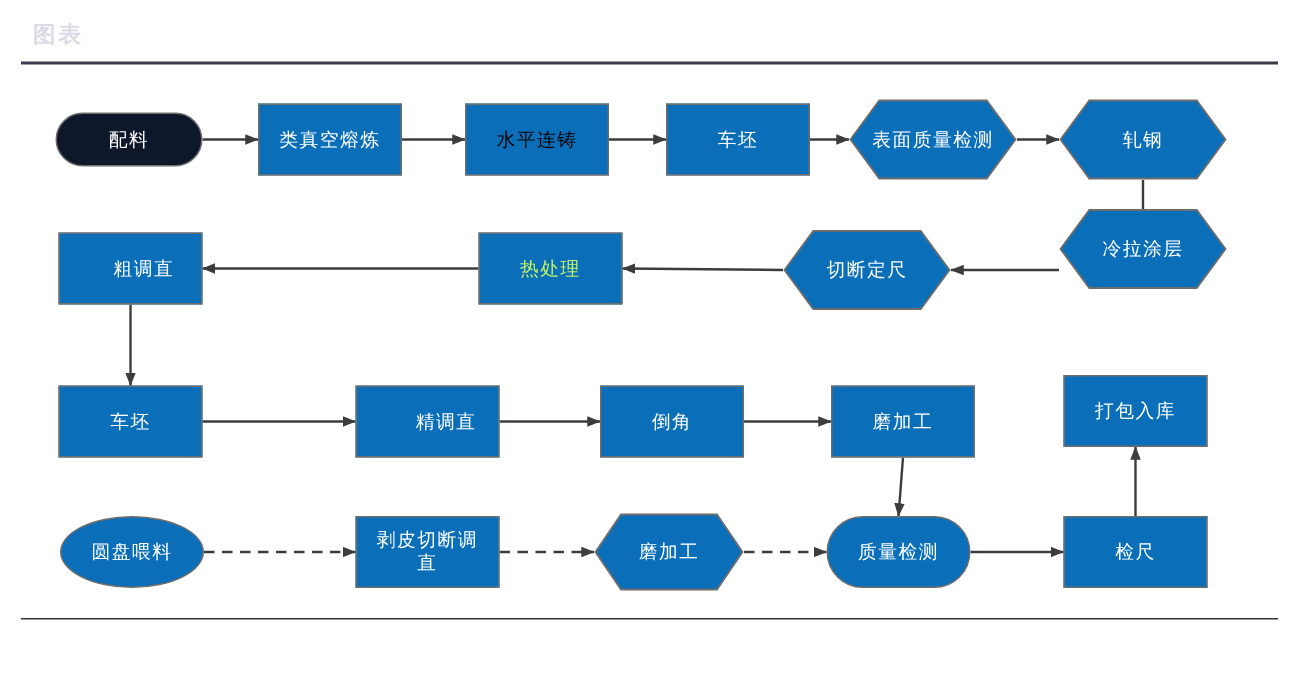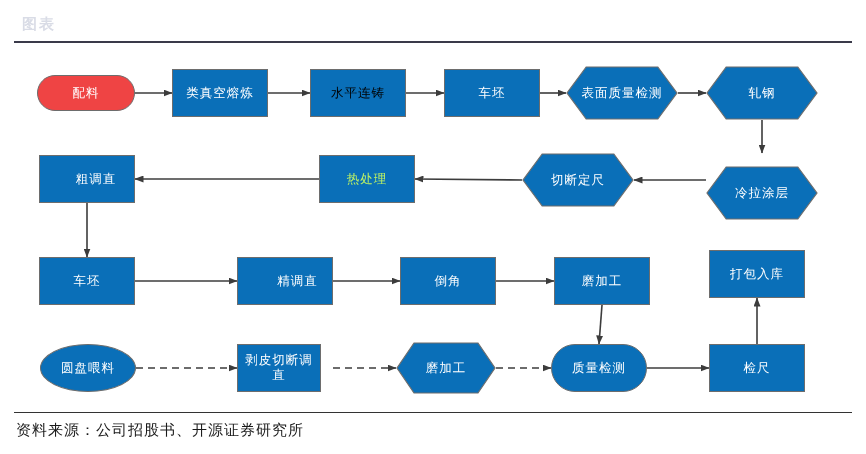--- a/index.html
+++ b/index.html
@@ -153,21 +153,21 @@
           <line x1="496" y1="233" x2="554" y2="233" marker-end="url(#arrowhead)" stroke="#3c3c3c"></line>
           <line x1="602" y1="257" x2="599" y2="296" marker-end="url(#arrowhead)" stroke="#3c3c3c"></line>
           <line x1="136" y1="320" x2="237" y2="320" marker-end="url(#arrowhead)" stroke="#3c3c3c" stroke-dasharray="7 5"></line>
           <line x1="333" y1="320" x2="396" y2="320" marker-end="url(#arrowhead)" stroke="#3c3c3c" stroke-dasharray="7 5"></line>
           <line x1="496" y1="320" x2="551" y2="320" marker-end="url(#arrowhead)" stroke="#3c3c3c" stroke-dasharray="7 5"></line>
           <line x1="647" y1="320" x2="709" y2="320" marker-end="url(#arrowhead)" stroke="#3c3c3c"></line>
           <line x1="757" y1="296" x2="757" y2="250" marker-end="url(#arrowhead)" stroke="#3c3c3c"></line>
         </g>
     </svg>
     <div id="node-layer">
-        <div class="node stadium" style="left: 37px; top: 27px; width: 98px; height: 36px; background: #ef4444; border-color: rgb(109, 109, 109); color: rgb(255, 255, 255);">
+        <div class="node stadium" style="left: 37px; top: 27px; width: 98px; height: 36px; background: #0f172a; border-color: rgb(109, 109, 109); color: rgb(255, 255, 255);">
           <span class="lbl" style="width: 84%;">配料</span>
         </div>
         <div class="node rect" style="left: 172px; top: 21px; width: 96px; height: 48px; background: rgb(10, 111, 184); border-color: rgb(109, 109, 109); color: rgb(255, 255, 255);">
           <span class="lbl" style="width: 84%;">类真空熔炼</span>
         </div>
         <div class="node rect" style="left: 310px; top: 21px; width: 96px; height: 48px; background: rgb(10, 111, 184); border-color: rgb(109, 109, 109); color: #000000;">
           <span class="lbl" style="width: 84%;">水平连铸</span>
         </div>
         <div class="node rect" style="left: 444px; top: 21px; width: 96px; height: 48px; background: rgb(10, 111, 184); border-color: rgb(109, 109, 109); color: rgb(255, 255, 255);">
           <span class="lbl" style="width: 84%;">车坯</span>
@@ -177,21 +177,21 @@
             <polygon points="20.16,1 91.84,1 111,27 91.84,53 20.16,53 1,27" fill="#0a6fb8" stroke="#6d6d6d" stroke-width="1.2"></polygon>
           </svg>
           <span class="hexlabel">表面质量检测</span>
         </div>
         <div class="node hex" style="left: 706px; top: 18px; width: 112px; height: 54px;">
           <svg class="hexfill" viewBox="0 0 112 54" preserveAspectRatio="none">
             <polygon points="20.16,1 91.84,1 111,27 91.84,53 20.16,53 1,27" fill="#0a6fb8" stroke="#6d6d6d" stroke-width="1.2"></polygon>
           </svg>
           <span class="hexlabel">轧钢</span>
         </div>
-        <div class="node hex" style="left: 706px; top: 118px; width: 112px; height: 54px;">
+        <div class="node hex" style="left: 706px; top: 91px; width: 112px; height: 54px;">
           <svg class="hexfill" viewBox="0 0 112 54" preserveAspectRatio="none">
             <polygon points="20.16,1 91.84,1 111,27 91.84,53 20.16,53 1,27" fill="#0a6fb8" stroke="#6d6d6d" stroke-width="1.2"></polygon>
           </svg>
           <span class="hexlabel">冷拉涂层</span>
         </div>
         <div class="node hex" style="left: 522px; top: 105px; width: 112px; height: 54px;">
           <svg class="hexfill" viewBox="0 0 112 54" preserveAspectRatio="none">
             <polygon points="20.16,1 91.84,1 111,27 91.84,53 20.16,53 1,27" fill="#0a6fb8" stroke="#6d6d6d" stroke-width="1.2"></polygon>
           </svg>
           <span class="hexlabel">切断定尺</span>
@@ -213,34 +213,33 @@
         </div>
         <div class="node rect" style="left: 554px; top: 209px; width: 96px; height: 48px; background: rgb(10, 111, 184); border-color: rgb(109, 109, 109); color: rgb(255, 255, 255);">
           <span class="lbl" style="width: 84%;">磨加工</span>
         </div>
         <div class="node rect" style="left: 709px; top: 202px; width: 96px; height: 48px; background: rgb(10, 111, 184); border-color: rgb(109, 109, 109); color: rgb(255, 255, 255);">
           <span class="lbl" style="width: 84%;">打包入库</span>
         </div>
         <div class="node ellipse" style="left: 40px; top: 296px; width: 96px; height: 48px; background: rgb(10, 111, 184); border-color: rgb(109, 109, 109); color: rgb(255, 255, 255);">
           <span class="lbl" style="width: 78%;">圆盘喂料</span>
         </div>
-        <div class="node rect" style="left: 237px; top: 296px; width: 84px; height: 48px; background: rgb(10, 111, 184); border-color: rgb(109, 109, 109); color: rgb(255, 255, 255);">
+        <div class="node rect" style="left: 237px; top: 296px; width: 96px; height: 48px; background: rgb(10, 111, 184); border-color: rgb(109, 109, 109); color: rgb(255, 255, 255);">
           <span class="lbl" style="width: 84%;">剥皮切断调直</span>
         </div>
         <div class="node hex" style="left: 396px; top: 294px; width: 100px; height: 52px;">
           <svg class="hexfill" viewBox="0 0 100 52" preserveAspectRatio="none">
             <polygon points="18,1 82,1 99,26 82,51 18,51 1,26" fill="#0a6fb8" stroke="#6d6d6d" stroke-width="1.2"></polygon>
           </svg>
           <span class="hexlabel">磨加工</span>
         </div>
         <div class="node stadium" style="left: 551px; top: 296px; width: 96px; height: 48px; background: rgb(10, 111, 184); border-color: rgb(109, 109, 109); color: rgb(255, 255, 255);">
           <span class="lbl" style="width: 84%;">质量检测</span>
         </div>
         <div class="node rect" style="left: 709px; top: 296px; width: 96px; height: 48px; background: rgb(10, 111, 184); border-color: rgb(109, 109, 109); color: rgb(255, 255, 255);">
           <span class="lbl" style="width: 84%;">检尺</span>
         </div>
       </div>
   </div>
 
   <div id="footer-rule"></div>
-  <div id="footer-text">资料来源：公司招股书、开源证券研究所</div>
 
 </div>
 
 </body></html>

